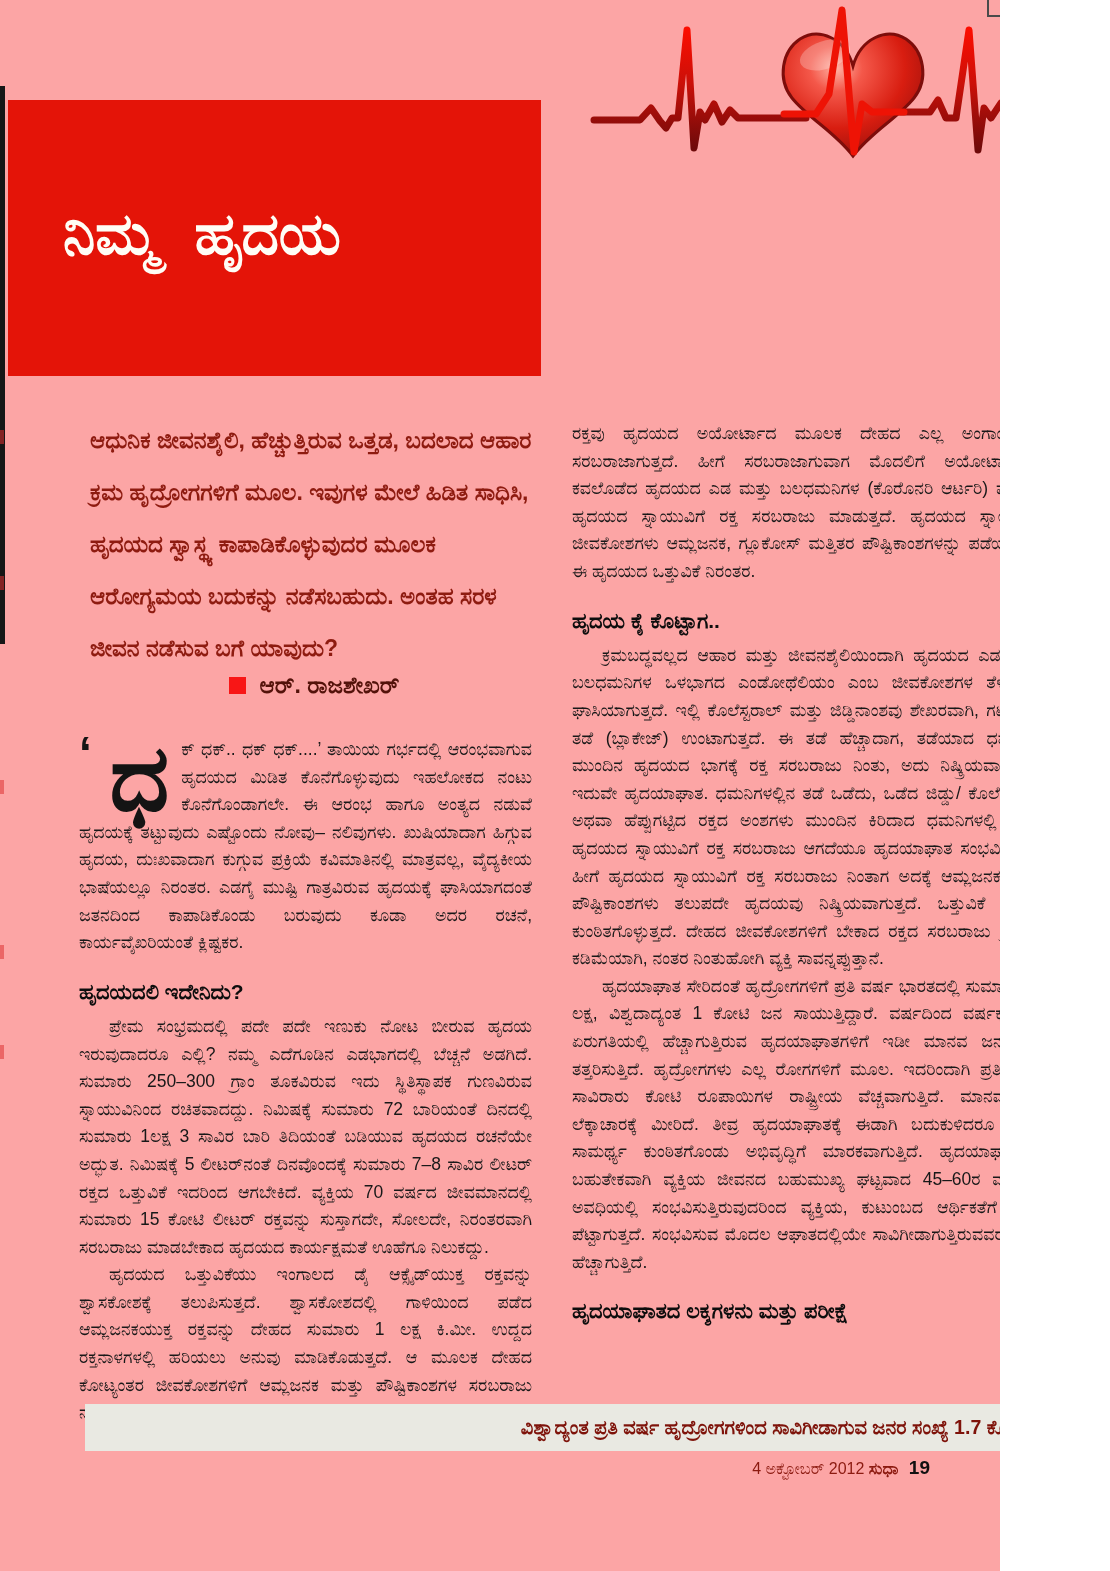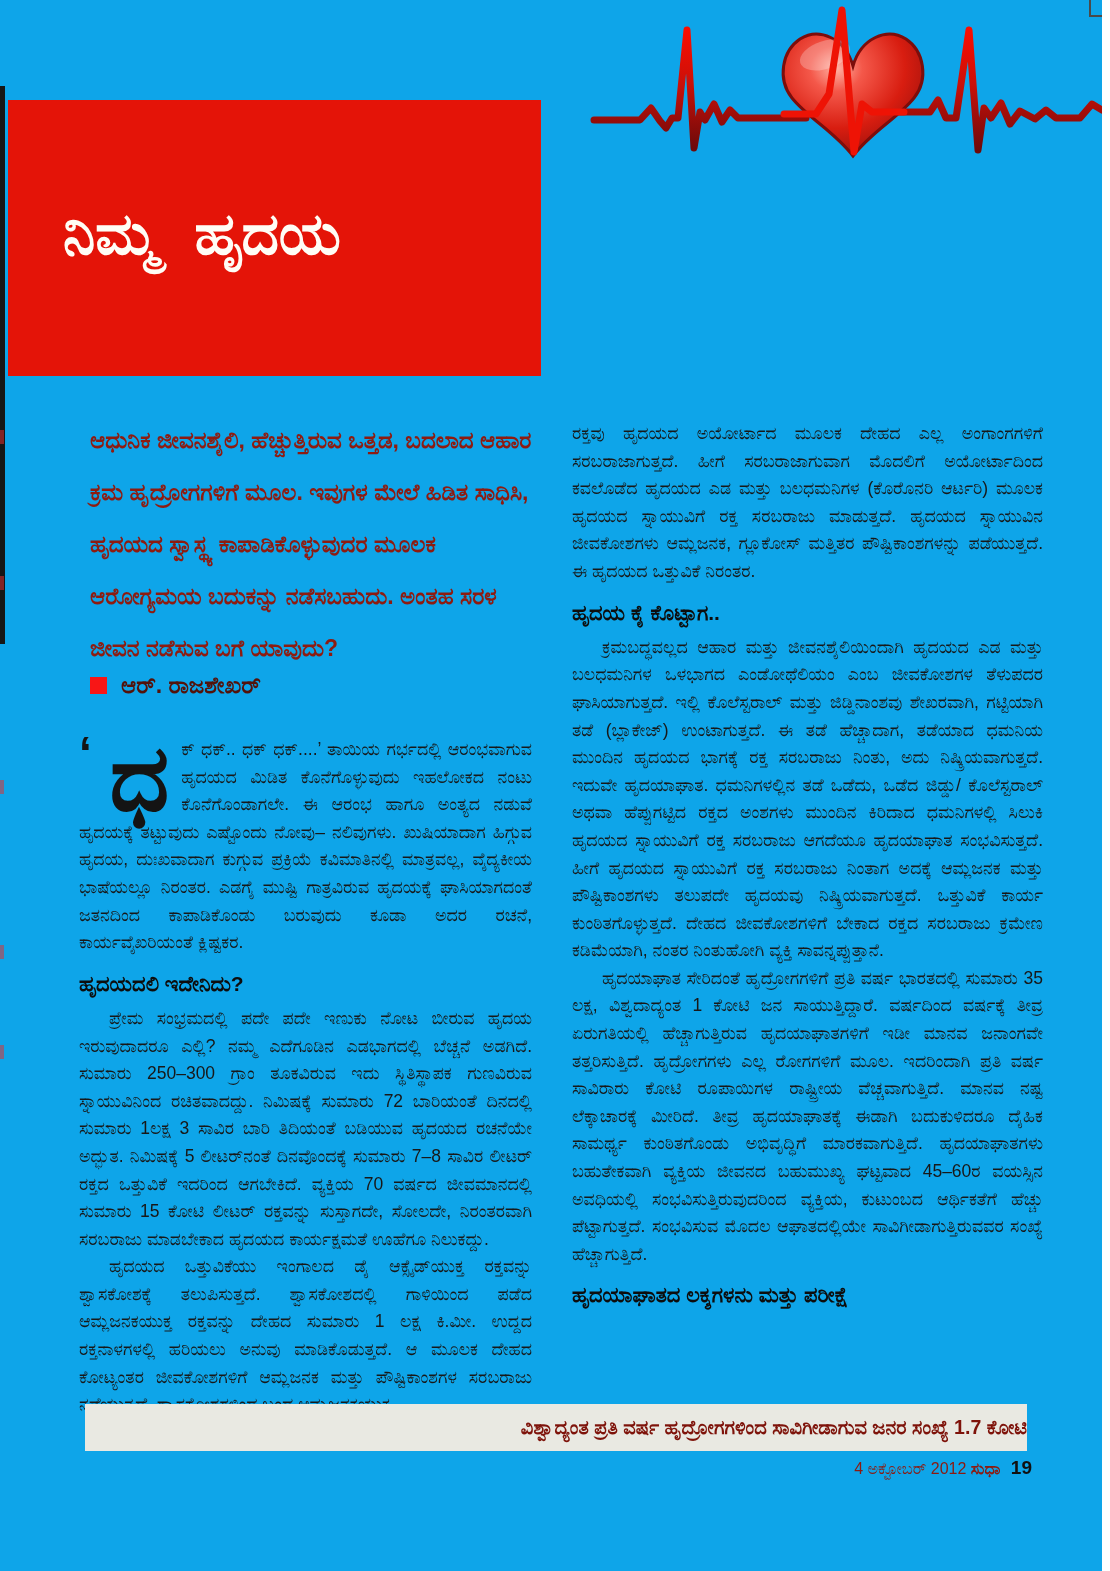--- a/index.html
+++ b/index.html
@@ -1,20 +1,20 @@
 <!DOCTYPE html>
 <html><head>
 <meta charset="utf-8">
 <style>
   * { margin:0; padding:0; box-sizing:border-box; }
   html,body { background:#ffffff; }
   .page {
     position:relative;
-    width:1102px; height:1571px;
-    background:#0ea5e9;
+    width:1000px; height:1571px;
+    background:#fca5a5;
     overflow:hidden;
     font-family:"Liberation Sans", sans-serif;
   }
   
   .left-edge { position:absolute; left:0; top:86px; width:5px; height:558px; background:#161616; }
   .edge-mark { position:absolute; left:0; width:4px; height:14px; background:#d33; opacity:.55; }
   .corner-mark { position:absolute; right:0; top:0; width:13px; height:17px;
     border-left:2px solid #4a4a4a; border-bottom:2px solid #4a4a4a; }
 
   
@@ -31,32 +31,32 @@
   
   .ecg-wrap { position:absolute; left:588px; top:0; width:522px; height:172px; }
 
   
   .intro {
     position:absolute; left:90px; top:414px; width:448px;
     color:#8e1b10; font-size:23px; line-height:52px; font-weight:bold;
   }
   .byline {
     position:absolute; left:90px; top:672px; width:448px;
-    text-align:left; font-size:23px; font-weight:bold; color:#53120a;
+    text-align:center; font-size:23px; font-weight:bold; color:#53120a;
   }
   .byline .sq { display:inline-block; width:17px; height:17px; background:#f81616;
     margin-right:14px; vertical-align:-1px; }
 
   
   .col { position:absolute; color:#181818; font-size:17.5px; line-height:27.6px; text-align:justify; }
   .col-left  { left:79px;  top:736px; width:453px; }
   .col-right { left:572px; top:420px; width:471px; }
   .col p { margin:0; }
   .col p.ind { text-indent:30px; }
-  .col h3 { font-size:21px; line-height:1.2; color:#0d0d0d; margin:14px 0 9px 0; font-weight:bold; }
+  .col h3 { font-size:21px; line-height:1.2; color:#0d0d0d; margin:22px 0 9px 0; font-weight:bold; }
   .dropcap {
     float:left; font-size:92px; line-height:72px; font-weight:bold; color:#141414;
     margin:6px 12px 0 18px;
   }
   .open-quote { float:left; font-size:46px; line-height:30px; font-weight:bold; color:#141414; margin-top:2px; }
 
   
   .footer-bar {
     position:absolute; left:85px; top:1404px; width:942px; height:47px;
     background:#e9e9e2;

